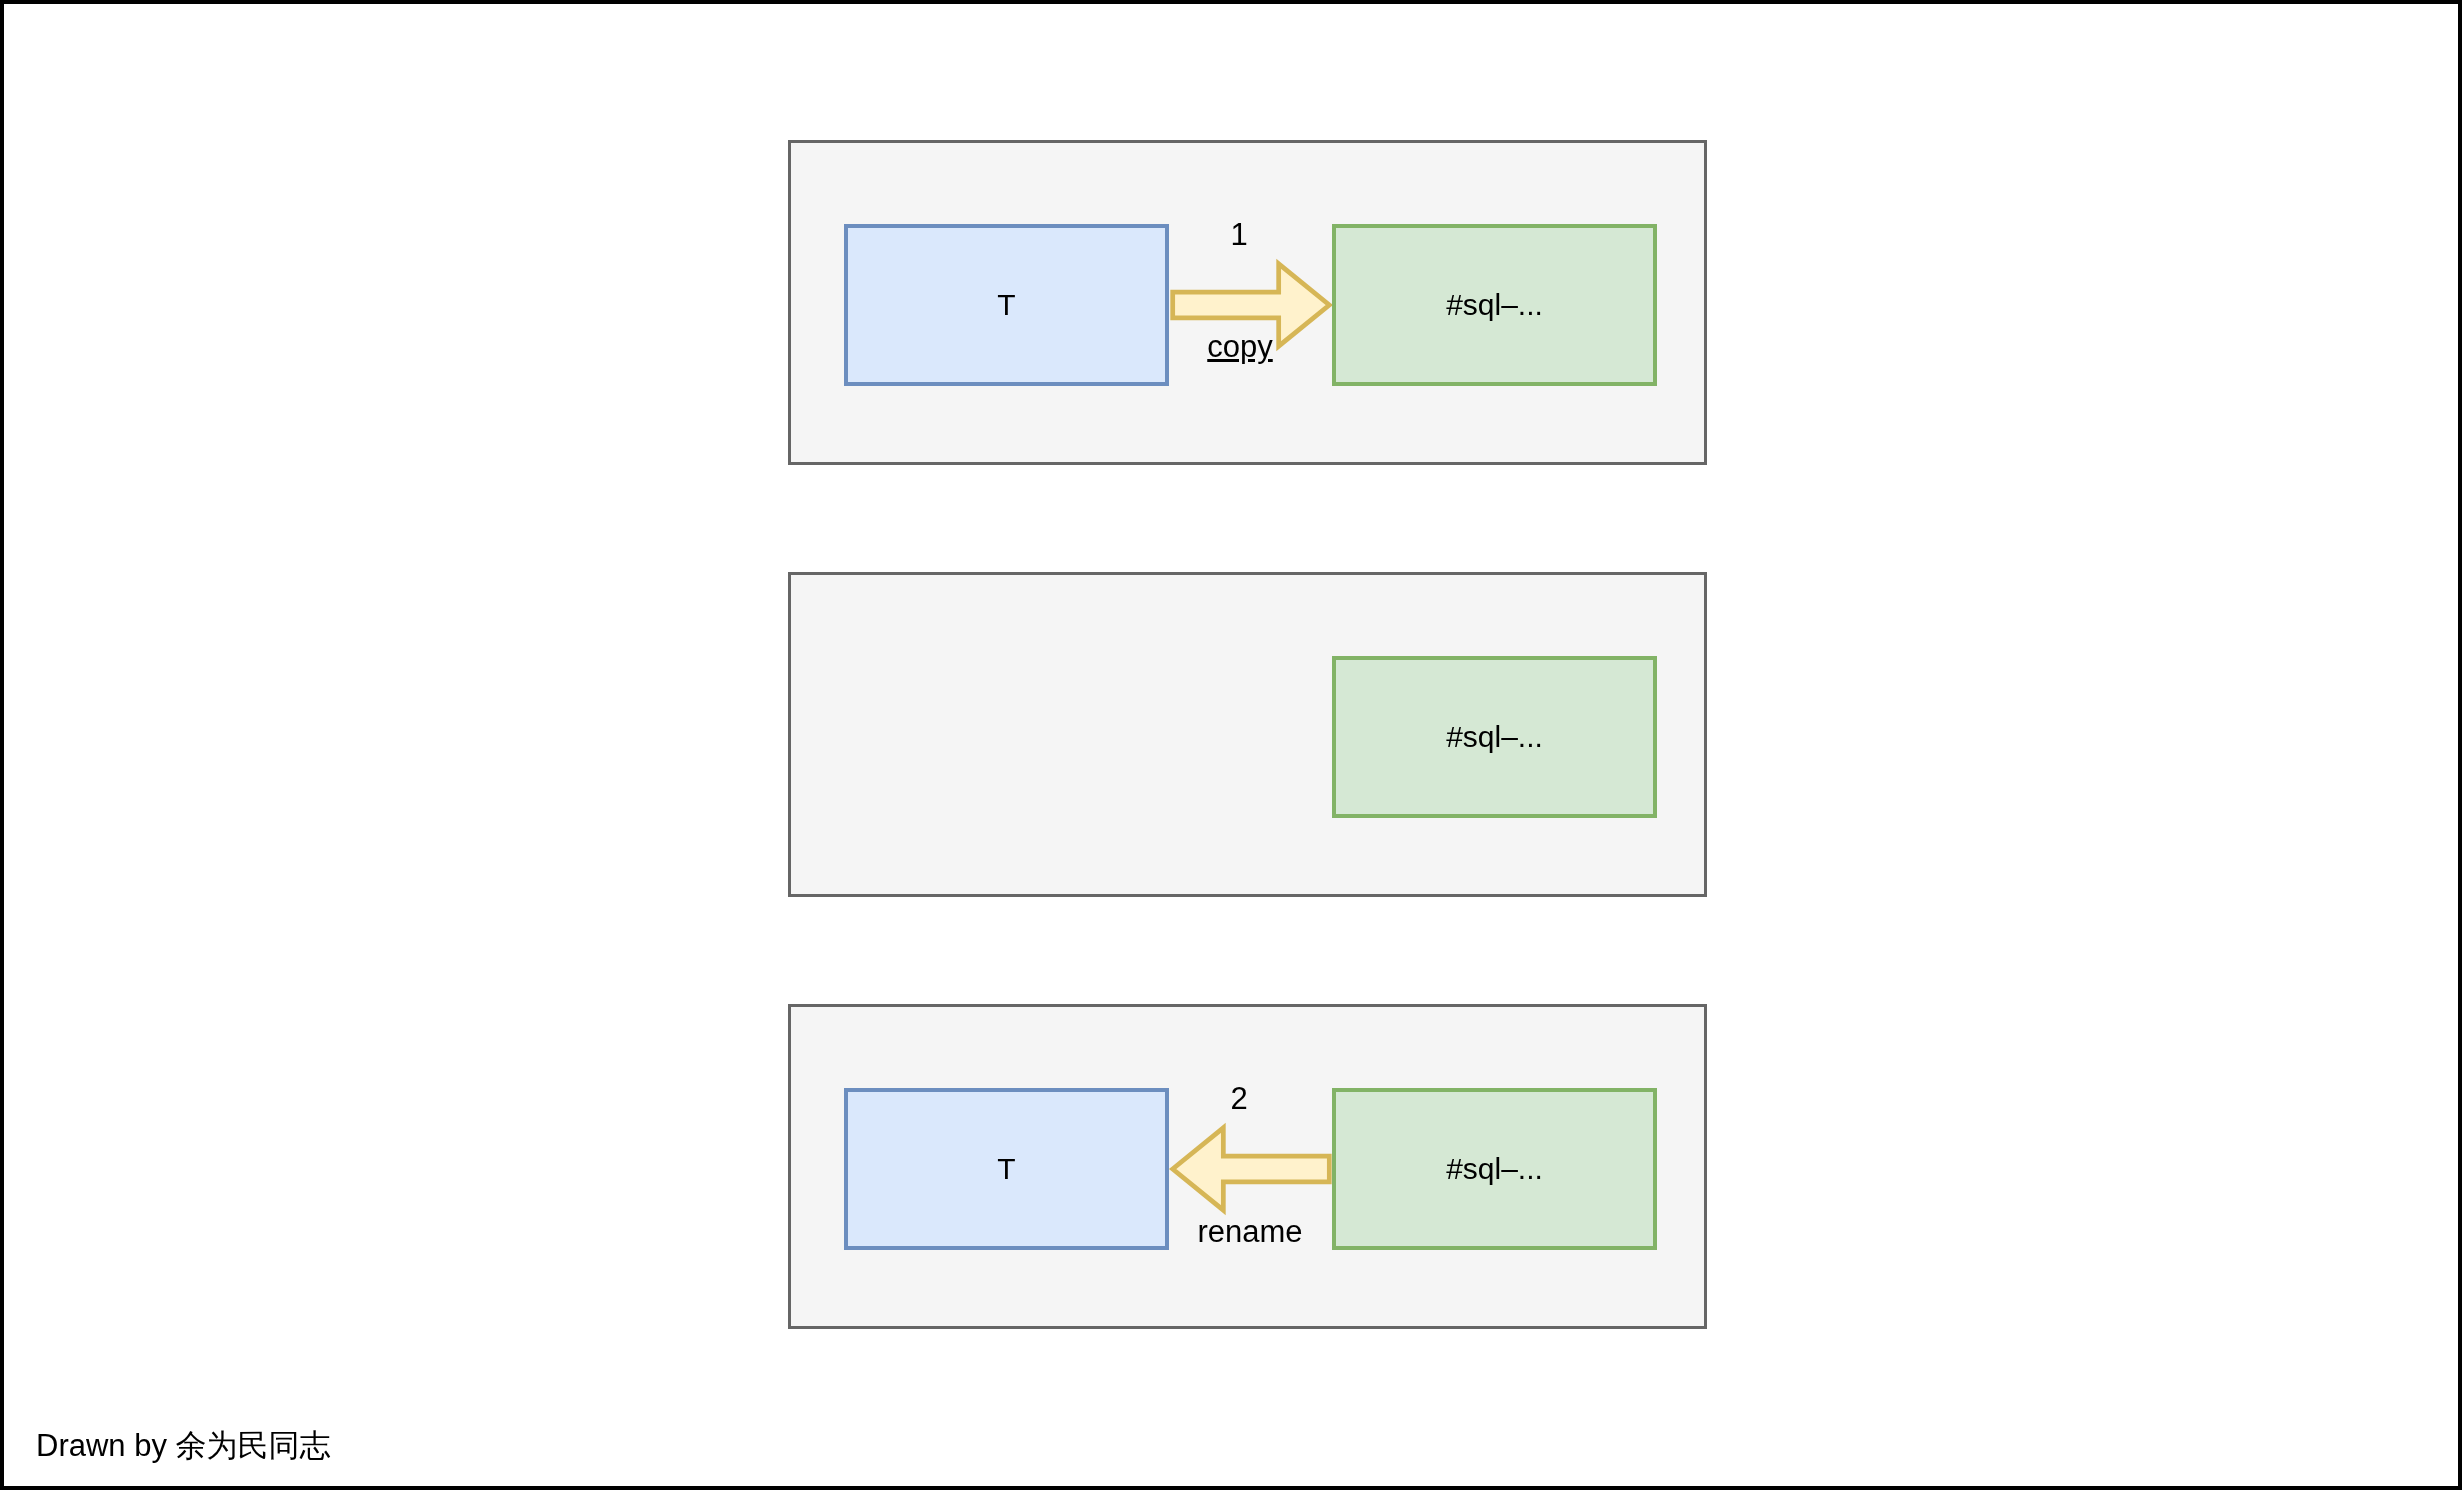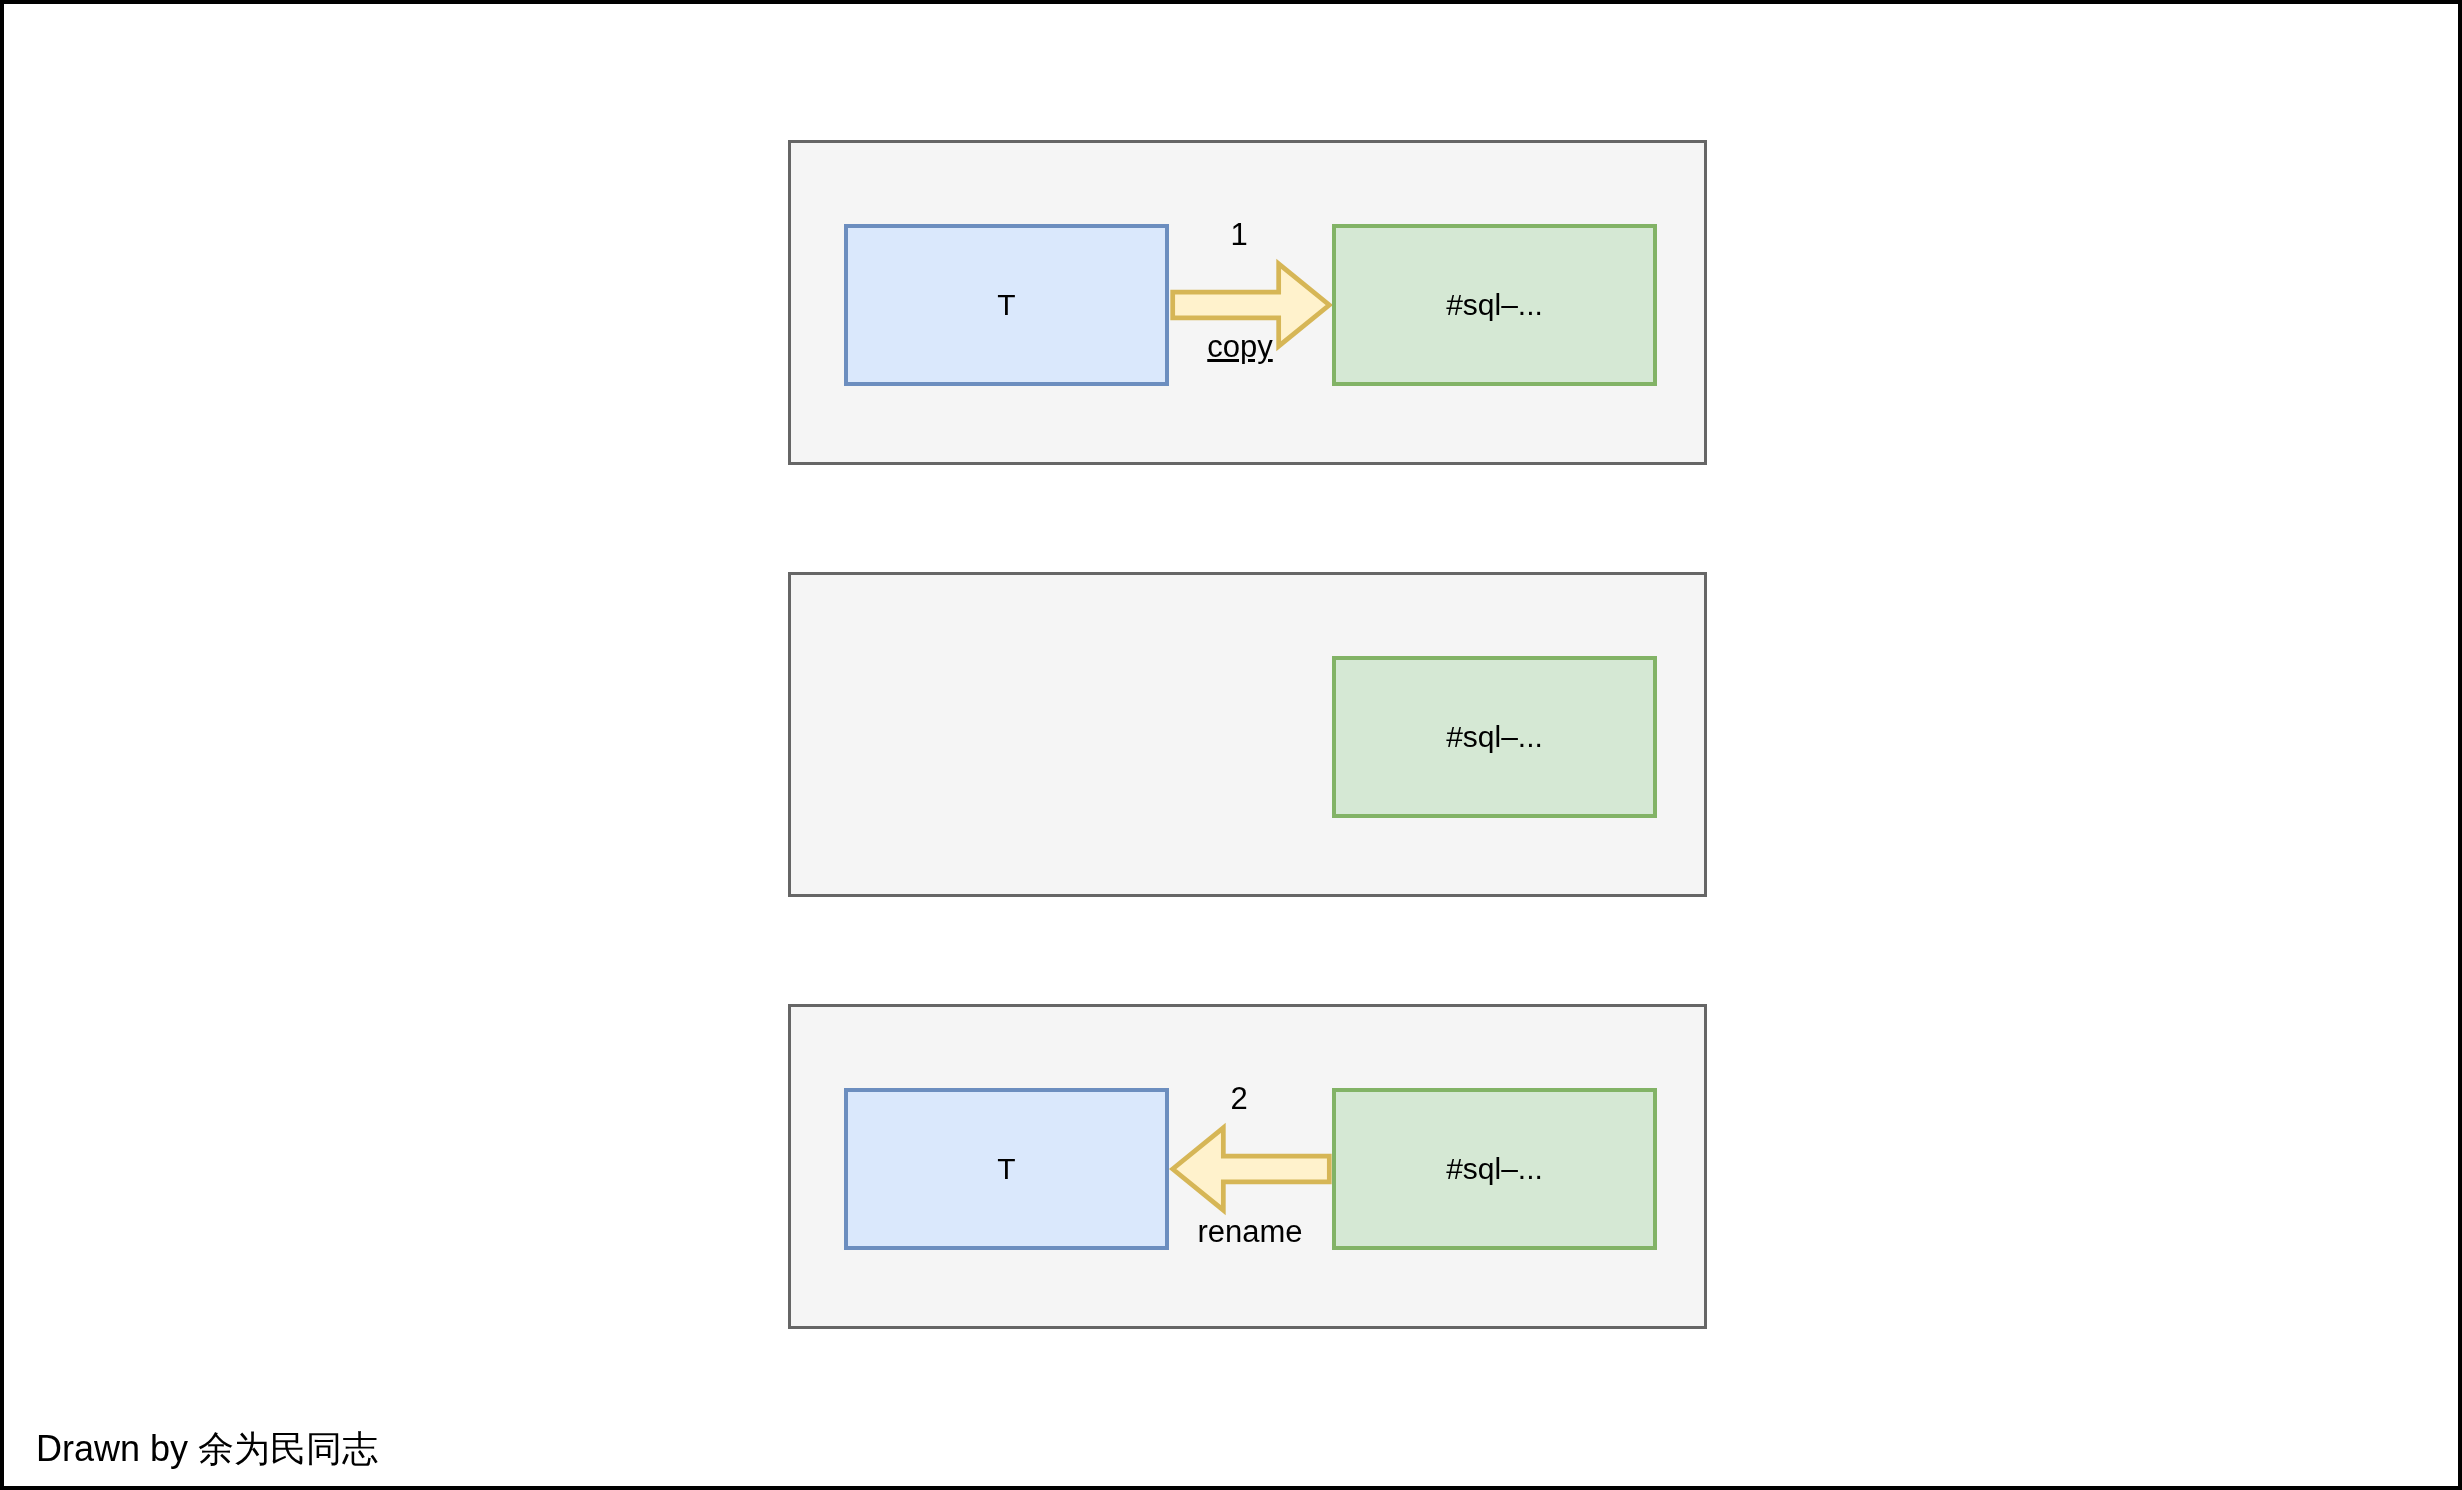--- a/index.html
+++ b/index.html
@@ -85,21 +85,21 @@
     white-space: nowrap;
     text-align: center;
   }
   .step-num { left: 448px; top: 73px; }
   .action-copy { left: 449px; top: 185px; text-decoration: underline; }
   .action-rename { left: 459px; top: 198px; margin-top: 8px; }
   .credit {
     position: absolute;
     left: 32px;
     top: 1423px;
-    font-size: 36px;
+    font-size: 31px;
     line-height: 1.2;
     white-space: nowrap;
   }
 </style>
 </head>
 <body>
 
 <div class="page">
 
   <section class="panel p1">

